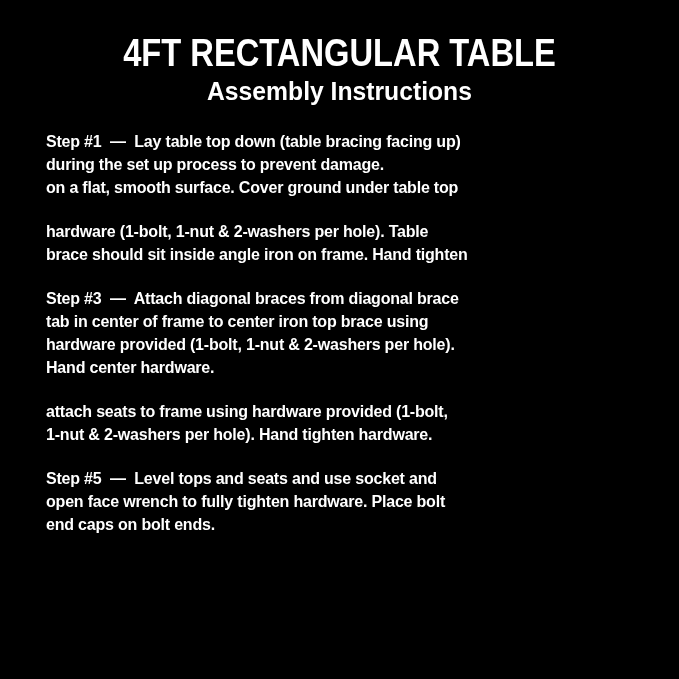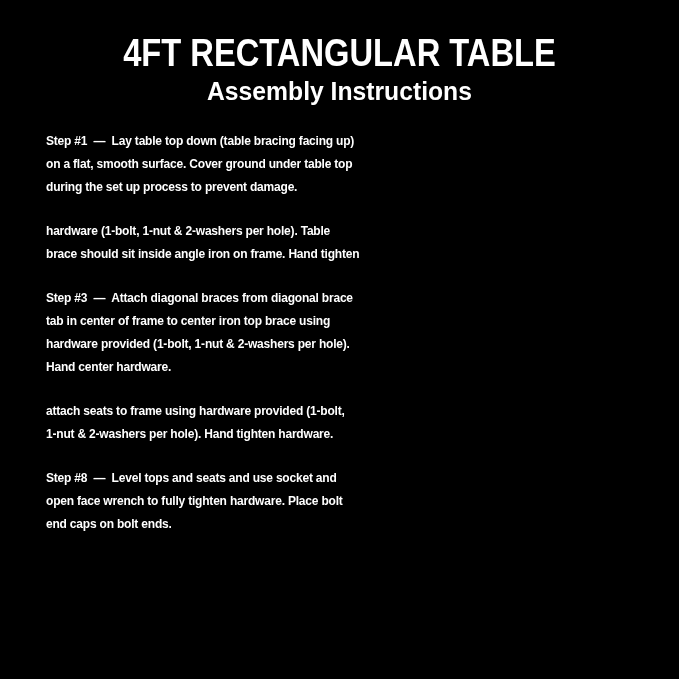--- a/index.html
+++ b/index.html
@@ -36,61 +36,61 @@
     line-height: 30px;
     transform: scaleX(0.95);
     transform-origin: 50% 50%;
     white-space: nowrap;
   }
   .steps {
     padding: 24px 34px 0 46px;
   }
   .step {
     margin: 0 0 21px 0;
-    font-size: 12px;
+    font-size: 16px;
     line-height: 23px;
     letter-spacing: -0.2px;
   }
   .line {
     display: block;
     white-space: pre;
   }
 </style>
 </head>
 <body>
 
 <div class="sheet">
   <h1 class="title">4FT RECTANGULAR TABLE</h1>
   <h2 class="subtitle">Assembly Instructions</h2>
 
   <div class="steps">
 
     <p class="step">
       <span class="line">Step #1  —  Lay table top down (table bracing facing up)</span>
+      <span class="line">during the set up process to prevent damage.</span>
       <span class="line">on a flat, smooth surface. Cover ground under table top</span>
-      <span class="line">during the set up process to prevent damage.</span>
     </p>
 
     <p class="step">
       <span class="line">hardware (1-bolt, 1-nut &amp; 2-washers per hole). Table</span>
       <span class="line">brace should sit inside angle iron on frame. Hand tighten</span>
     </p>
 
     <p class="step">
       <span class="line">Step #3  —  Attach diagonal braces from diagonal brace</span>
       <span class="line">tab in center of frame to center iron top brace using</span>
       <span class="line">hardware provided (1-bolt, 1-nut &amp; 2-washers per hole).</span>
       <span class="line">Hand center hardware.</span>
     </p>
 
     <p class="step">
       <span class="line">attach seats to frame using hardware provided (1-bolt,</span>
       <span class="line">1-nut &amp; 2-washers per hole). Hand tighten hardware.</span>
     </p>
 
     <p class="step">
-      <span class="line">Step #8  —  Level tops and seats and use socket and</span>
+      <span class="line">Step #5  —  Level tops and seats and use socket and</span>
       <span class="line">open face wrench to fully tighten hardware. Place bolt</span>
       <span class="line">end caps on bolt ends.</span>
     </p>
 
   </div>
 </div>
 
 </body></html>

